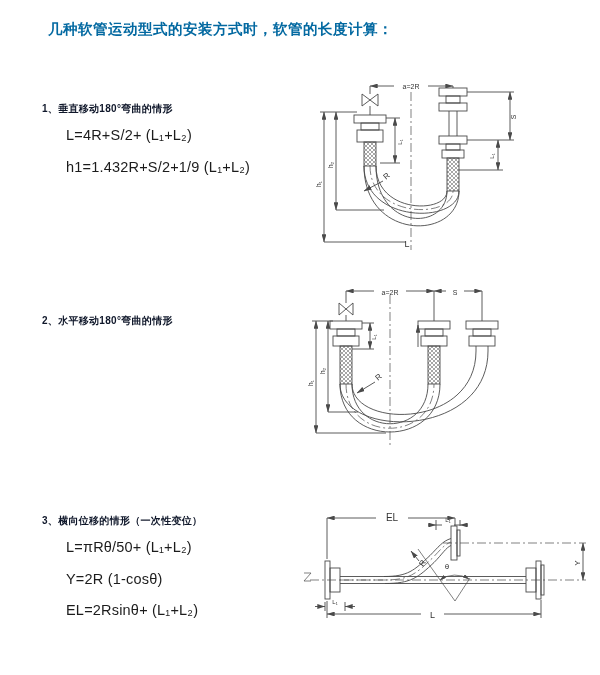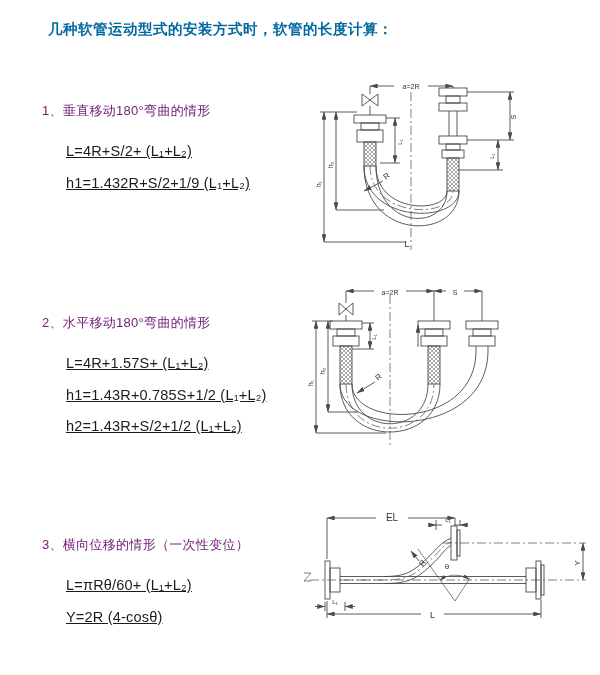--- a/index.html
+++ b/index.html
@@ -7,56 +7,52 @@
   body{
     width:600px;height:675px;position:relative;background:#ffffff;
     font-family:"Liberation Sans","DejaVu Sans",sans-serif;
     color:#1b1b1b;overflow:hidden;
   }
   .page-title{
     position:absolute;left:33px;top:20px;
     font-size:14.5px;font-weight:700;letter-spacing:.5px;color:#0369a1;margin-left:15px;
   }
   .sect{position:absolute;left:42px;width:270px;}
-  .sect .heading{font-size:13px;font-weight:400;color:#701a75;letter-spacing:.3px;}
+  .sect .heading{font-size:10px;font-weight:700;color:#0f172a;letter-spacing:.3px;}
   .sect .formula{
     font-size:14.5px;font-weight:500;color:#1c1c1c;
     padding-left:24px;line-height:31.5px;letter-spacing:.2px;white-space:nowrap;
   }
-  .sect .formulas{margin-top:16px;text-decoration:underline;}
+  .sect .formulas{margin-top:4px;}
   .dia{position:absolute;}
   svg text{font-family:"Liberation Sans","DejaVu Sans",sans-serif;}
 </style>
 </head>
 <body>
 
 <div class="page-title">几种软管运动型式的安装方式时，软管的长度计算：</div>
 
 <div class="sect" style="top:102px">
   <div class="heading">1、垂直移动180°弯曲的情形</div>
   <div class="formulas">
     <div class="formula">L=4R+S/2+ (L₁+L₂)</div>
     <div class="formula">h1=1.432R+S/2+1/9 (L₁+L₂)</div>
   </div>
 </div>
 
 <div class="sect" style="top:314px">
   <div class="heading">2、水平移动180°弯曲的情形</div>
-  <div class="formulas">
-    <div class="formula">L=4R+1.57S+ (L₁+L₂)</div>
-    <div class="formula">h1=1.43R+0.785S+1/2 (L₁+L₂)</div>
-    <div class="formula">h2=1.43R+S/2+1/2 (L₁+L₂)</div>
-  </div>
 </div>
 
-<div class="sect" style="top:536px">
+<div class="sect" style="top:514px">
   <div class="heading">3、横向位移的情形（一次性变位）</div>
   <div class="formulas">
-    <div class="formula">L=πRθ/60+ (L₁+L₂)</div>
-    <div class="formula">Y=2R (4-cosθ)</div>
+    <div class="formula">L=πRθ/50+ (L₁+L₂)</div>
+    <div class="formula">Y=2R (1-cosθ)</div>
+    <div class="formula">EL=2Rsinθ+ (L₁+L₂)</div>
   </div>
 </div>
 
 <svg class="dia" style="left:306px;top:70px" width="288" height="188" viewBox="0 0 288 188">
   <defs>
     <marker id="a1e" viewBox="0 0 10 6" refX="9.5" refY="3" markerWidth="9" markerHeight="5.4" orient="auto">
         <path d="M0,0 L10,3 L0,6 Z" fill="#4a4a4a"></path>
       </marker>
     <marker id="a1s" viewBox="0 0 10 6" refX="9.5" refY="3" markerWidth="9" markerHeight="5.4" orient="auto-start-reverse">
         <path d="M0,0 L10,3 L0,6 Z" fill="#4a4a4a"></path>

